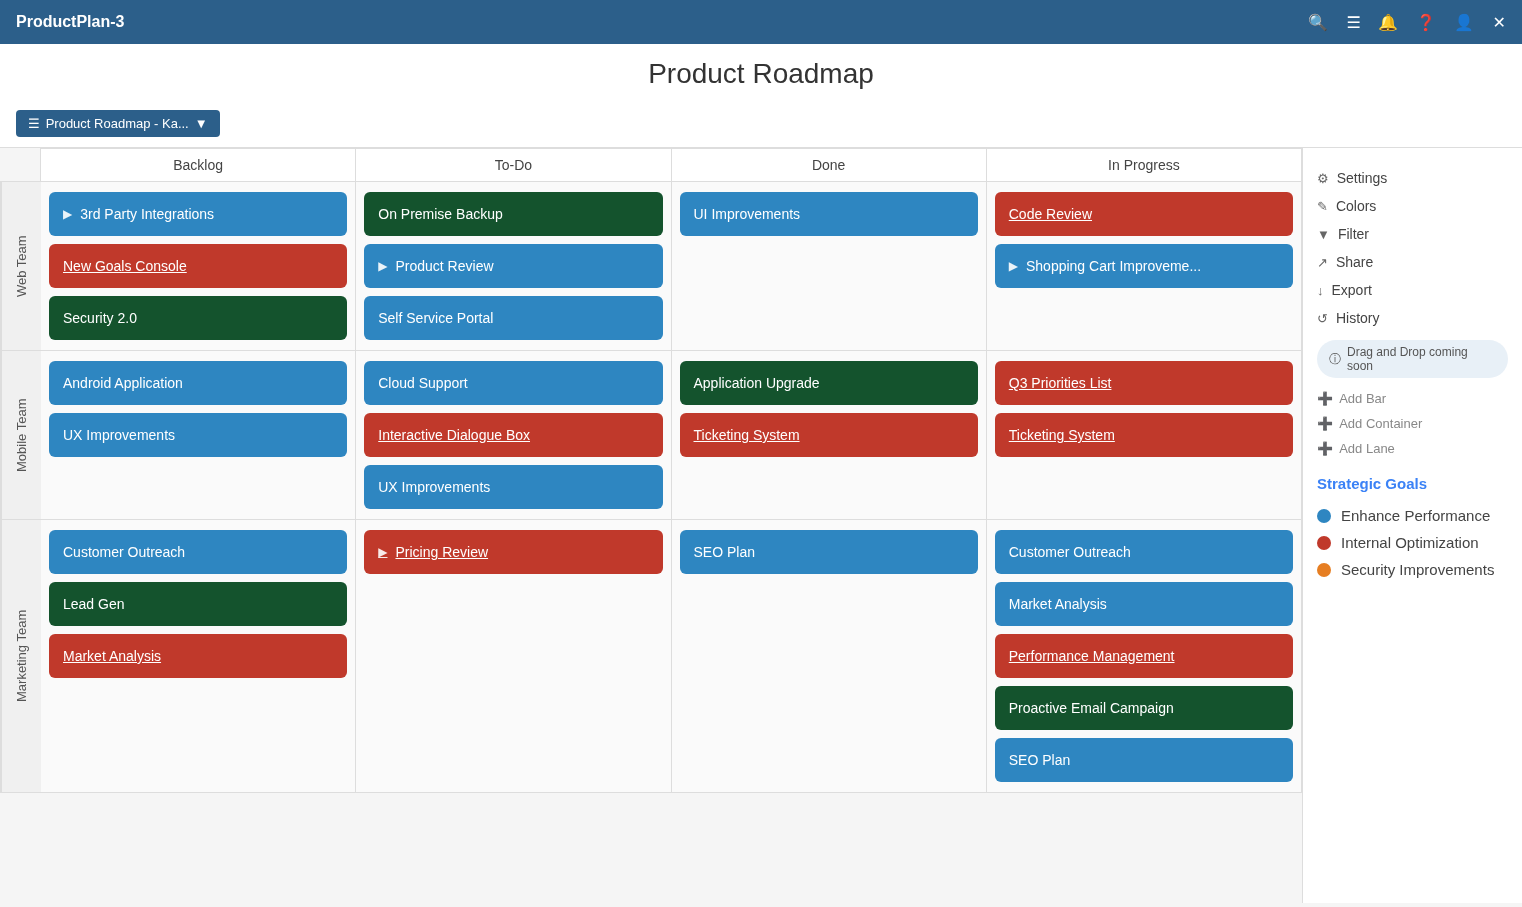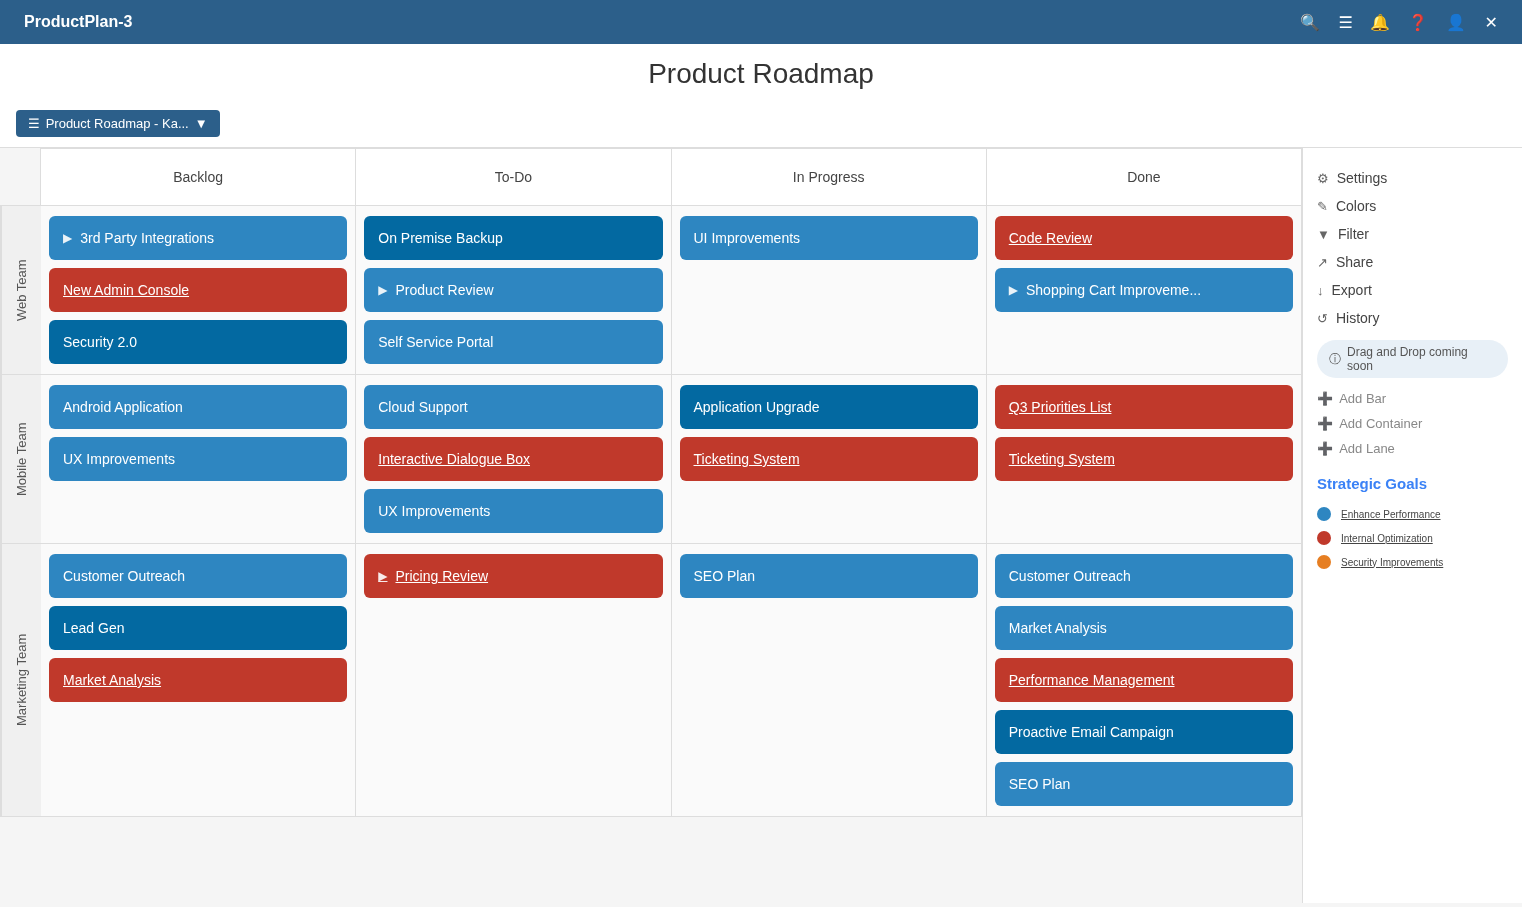--- a/index.html
+++ b/index.html
@@ -5,21 +5,21 @@
     * { box-sizing: border-box; margin: 0; padding: 0; }
     body { font-family: 'Helvetica Neue', Arial, sans-serif; background: #f5f5f5; font-size: 14px; }
 
     
     .top-nav {
       background: #2c5f8a;
       color: white;
       height: 44px;
       display: flex;
       align-items: center;
-      padding: 0 24px;
+      padding: 0 16px;
       justify-content: space-between;
     }
     .top-nav-title { font-size: 16px; font-weight: 600; color: white; }
     .top-nav-icons { display: flex; gap: 18px; align-items: center; }
     .top-nav-icon { color: white; font-size: 16px; cursor: pointer; }
 
     
     .sub-header {
       background: white;
       border-bottom: 1px solid #ddd;
@@ -60,21 +60,21 @@
     .col-headers {
       display: flex;
       margin-left: 40px;
       background: white;
       border: 1px solid #ddd;
       border-bottom: none;
     }
     .col-header {
       flex: 1;
       text-align: center;
-      padding: 20px 8px;
+      padding: 8px 8px;
       font-size: 14px;
       color: #444;
       border-right: 1px solid #ddd;
     }
     .col-header:last-child { border-right: none; }
 
     
     .board-row {
       display: flex;
       border: 1px solid #ddd;
@@ -118,21 +118,21 @@
       font-size: 14px;
       font-weight: 500;
       cursor: pointer;
       display: flex;
       align-items: center;
       gap: 8px;
       min-height: 44px;
     }
     .card.blue { background: #2e86c1; }
     .card.red { background: #c0392b; text-decoration: underline; }
-    .card.orange { background: #0369a1; align-items: center; }
+    .card.orange { background: #14532d; align-items: center; }
 
     .card-chevron { font-size: 12px; opacity: 0.9; }
 
     
     .sidebar {
       width: 220px;
       min-width: 220px;
       background: white;
       border-left: 1px solid #ddd;
       padding: 16px 14px;
@@ -177,23 +177,22 @@
       font-weight: 600;
       color: #3b82f6;
       margin: 14px 0 10px 0;
     }
 
     .goal-item {
       display: flex;
       align-items: center;
       gap: 10px;
       padding: 5px 0;
-      font-size: 10px;
+      font-size: 15px;
       color: #444;
-      text-decoration: underline;
     }
     .goal-dot {
       width: 14px;
       height: 14px;
       border-radius: 50%;
       flex-shrink: 0;
     }
     .goal-dot.blue { background: #2e86c1; }
     .goal-dot.red { background: #c0392b; }
     .goal-dot.orange { background: #e67e22; }
@@ -232,34 +231,34 @@
   </button>
 </div>
 
 <div class="main-layout">
 
   <div class="board-wrapper">
 
     <div class="col-headers">
       <div class="col-header">Backlog</div>
       <div class="col-header">To-Do</div>
+      <div class="col-header">Done</div>
       <div class="col-header">In Progress</div>
-      <div class="col-header">Done</div>
     </div>
 
     <div id="board-rows">
         <div class="board-row">
           <div class="row-label">Web Team</div>
           <div class="board-cell">
             <div class="card blue">
               <span class="card-chevron">▶</span>
               <span>3rd Party Integrations</span>
             </div>
             <div class="card red">
-              <span>New Admin Console</span>
+              <span>New Goals Console</span>
             </div>
             <div class="card orange">
               <span>Security 2.0</span>
             </div>
           </div>
           <div class="board-cell">
             <div class="card orange">
               <span>On Premise Backup</span>
             </div>
             <div class="card blue">

